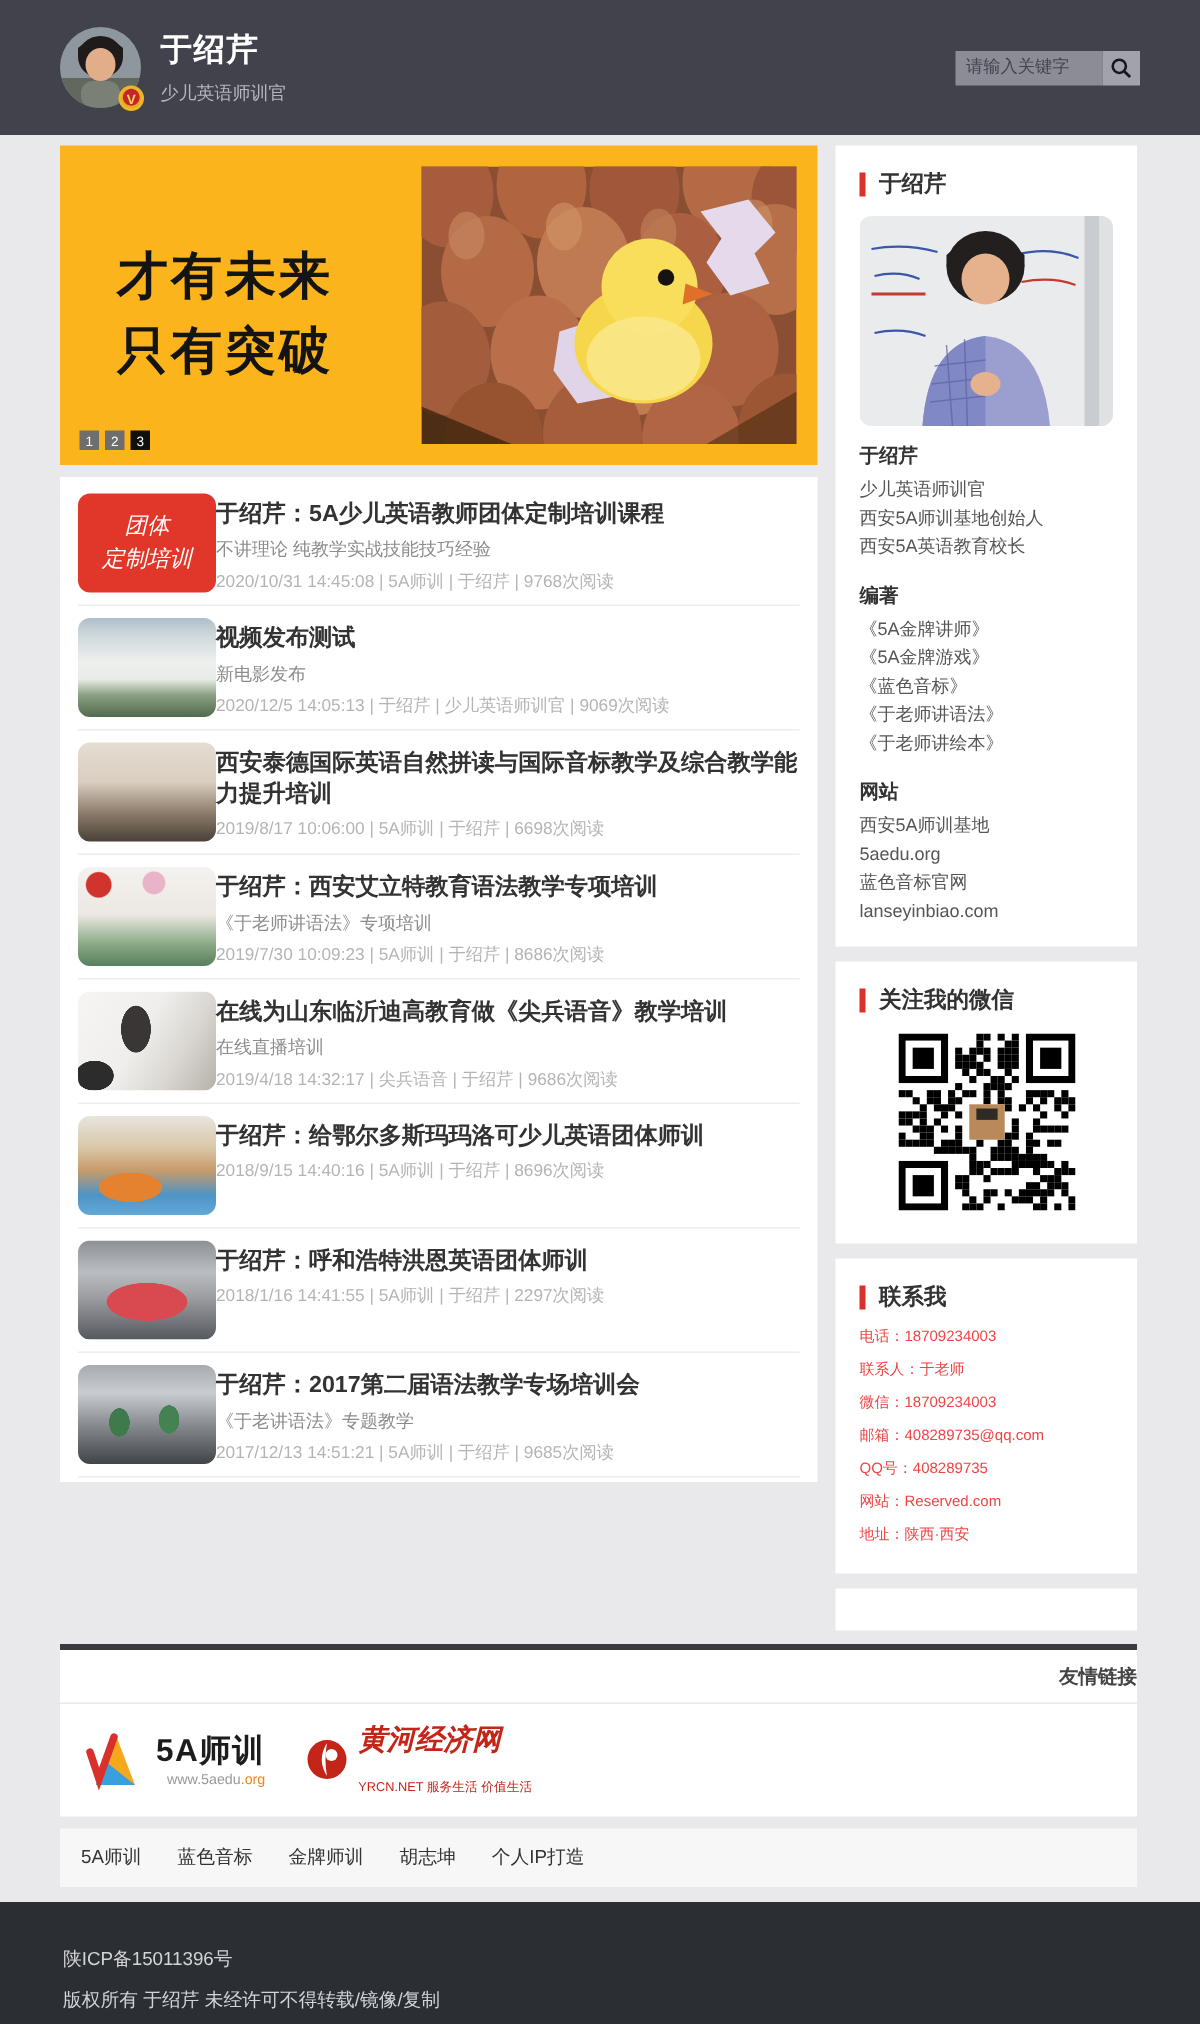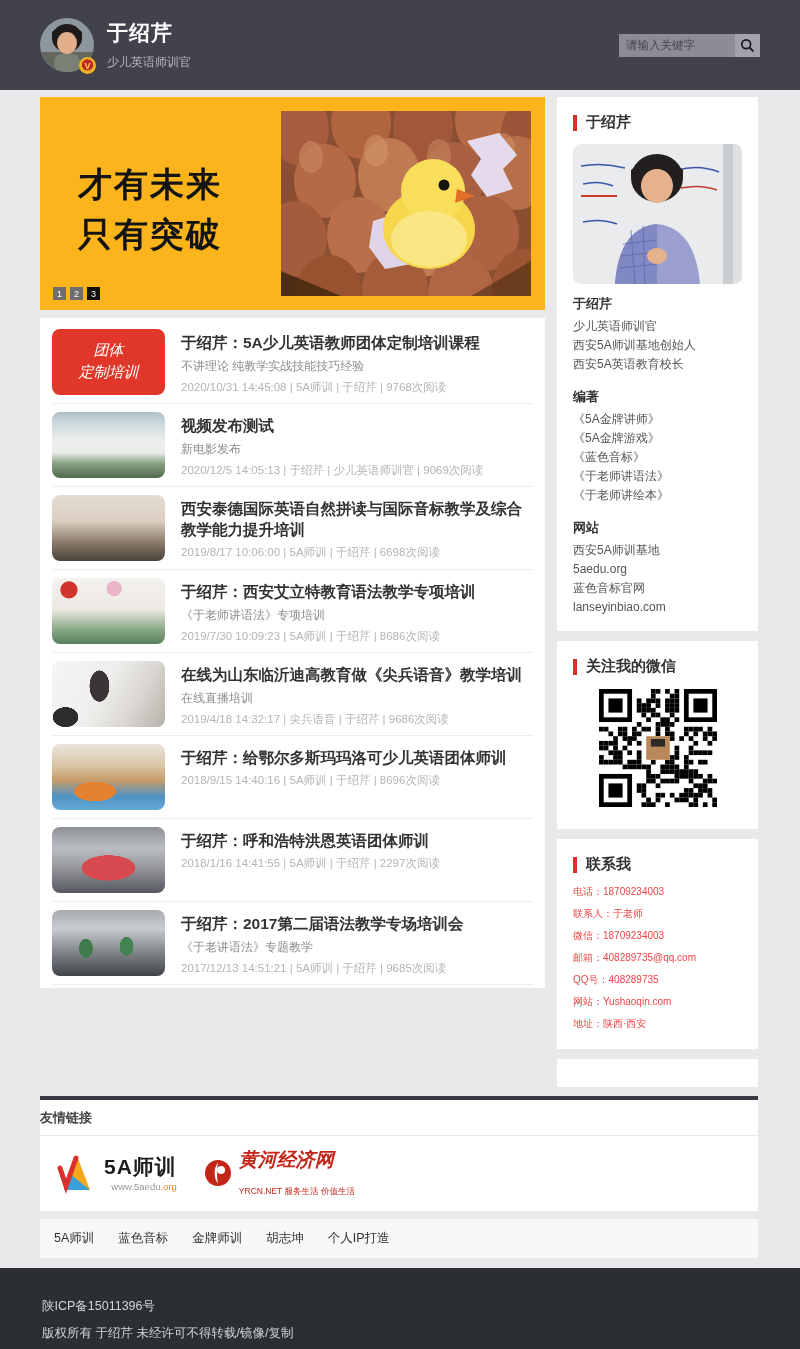--- a/index.html
+++ b/index.html
@@ -13,21 +13,21 @@
              background:radial-gradient(circle at 50% 45%, #c1272d 55%, #e8a817 60%);
              border:2px solid #f0b429; color:#ffd657; font-size:9px; font-weight:bold;
              display:flex; align-items:center; justify-content:center; }
   .site-id { margin-left:13px; }
   .site-name { color:#fff; font-size:21px; font-weight:bold; letter-spacing:1px; }
   .site-tagline { color:#b6b6c0; font-size:12px; margin-top:7px; }
   .main-nav { display:flex; align-items:center; margin-left:30px; }
   .nav-item { color:#fff; font-size:13.5px; padding:2px 14px; cursor:pointer; white-space:nowrap; }
   .nav-item + .nav-item { border-left:1px solid #5d5d68; }
   .search-box { margin-left:auto; display:flex; align-items:center; }
-  .search-input { width:116px; height:23px; background:#8c8c96; border:none; padding:0 7px;
+  .search-input { width:98px; height:23px; background:#8c8c96; border:none; padding:0 7px;
                   font-size:11.5px; color:#2e2e38; outline:none; }
   .search-input::placeholder { color:#454550; }
   .search-btn { width:25px; height:23px; background:#a2a2ac; border:none; cursor:pointer;
                 display:flex; align-items:center; justify-content:center; }
 
   
   .content { display:flex; gap:12px; padding:7px 42px 0 40px; align-items:flex-start; }
   .col-main { width:505px; flex:none; }
   .col-side { width:201px; flex:none; display:flex; flex-direction:column; gap:10px; }
 
@@ -38,21 +38,21 @@
   .banner-img { position:absolute; right:14px; top:14px; width:250px; height:185px; }
   .banner-dots { position:absolute; left:13px; bottom:10px; display:flex; gap:4px; }
   .dot { width:13px; height:13px; background:#6e6e6e; color:#fff; font-size:9px;
          display:flex; align-items:center; justify-content:center; cursor:pointer; }
   .dot.active { background:#101010; }
 
   
   .articles-card { background:#fff; margin-top:8px; padding:3px 12px; }
   .article-row { display:flex; padding:8px 0; border-bottom:1px solid #ededed; cursor:pointer; }
   .article-row:last-child { border-bottom:1px solid #ededed; }
-  .thumb { width:113px; height:66px; border-radius:8px; flex:none; margin-right:16px;
+  .thumb { width:92px; height:66px; border-radius:8px; flex:none; 
            overflow:hidden; display:flex; flex-direction:column; align-items:center; justify-content:center; }
   .thumb-label { color:#fff; font-family:"DejaVu Serif", serif; font-style:italic; text-align:center; line-height:1.45; }
   .thumb-label span { display:block; font-size:15px; }
   .art-body { flex:1; min-width:0; padding-top:1px; }
   .art-title { font-size:15.5px; font-weight:bold; color:#333; line-height:21px; margin:2px 0 5px; }
   .art-sub { font-size:12px; color:#8c8c8c; margin-bottom:5px; }
   .art-sub:empty { display:none; }
   .art-meta { font-size:11.5px; color:#b4b4b4; }
 
   
@@ -83,21 +83,21 @@
   .side-line { font-size:12px; color:#555; line-height:19px; }
   .side-sub-heading { font-size:13px; font-weight:bold; color:#333; margin:14px 0 4px; }
   .qr-wrap { width:118px; height:118px; margin:13px auto 8px; }
   .contact-list { margin-top:7px; }
   .contact-line { font-size:10px; color:#ef4444; line-height:22px; }
   .empty-card { background:#fff; height:28px; }
 
   
   .friend-section { margin:9px 42px 0 40px; }
   .dark-rule { height:4px; background:#3a3a40; }
-  .friend-band { background:#fff; text-align:left; font-size:13px; font-weight:bold; color:#444;
+  .friend-band { background:#fff; text-align:right; font-size:13px; font-weight:bold; color:#444;
                  padding:9px 0 8px; border-bottom:1px solid #e8e8e8; }
   .friend-logos { background:#fff; padding:11px 16px 13px; display:flex; align-items:center; gap:26px; }
   .logo { display:flex; align-items:center; gap:6px; cursor:pointer; }
   .logo-5a-text { display:flex; flex-direction:column; }
   .logo-5a-name { font-size:21px; font-weight:bold; color:#1c1c1c; letter-spacing:1px; }
   .logo-5a-sub { font-size:9.5px; color:#999; align-self:flex-end; }
   .logo-5a-sub b { color:#f08519; font-weight:normal; }
   .logo-yr-text { display:flex; flex-direction:column;gap:11px; }
   .logo-yr-name { font-size:19px; color:#c42519; font-family:"DejaVu Serif", serif; font-style:italic; font-weight:bold; }
   .logo-yr-sub { font-size:8.5px; color:#c42519; margin-top:2px; }
@@ -585,21 +585,21 @@
 
     <div class="side-card">
       <div class="side-heading">联系我</div>
       <div class="contact-list">
 
       <div class="contact-line">电话：18709234003</div>
           <div class="contact-line">联系人：于老师</div>
           <div class="contact-line">微信：18709234003</div>
           <div class="contact-line">邮箱：408289735@qq.com</div>
           <div class="contact-line">QQ号：408289735</div>
-          <div class="contact-line">网站：Yushaoqin.com</div>
+          <div class="contact-line">网站：Reserved.com</div>
           <div class="contact-line">地址：陕西·西安</div>
         </div>
     </div>
 
     <div class="empty-card"></div>
   </aside>
 </div>
 
 <section class="friend-section">
   <div class="dark-rule"></div>

